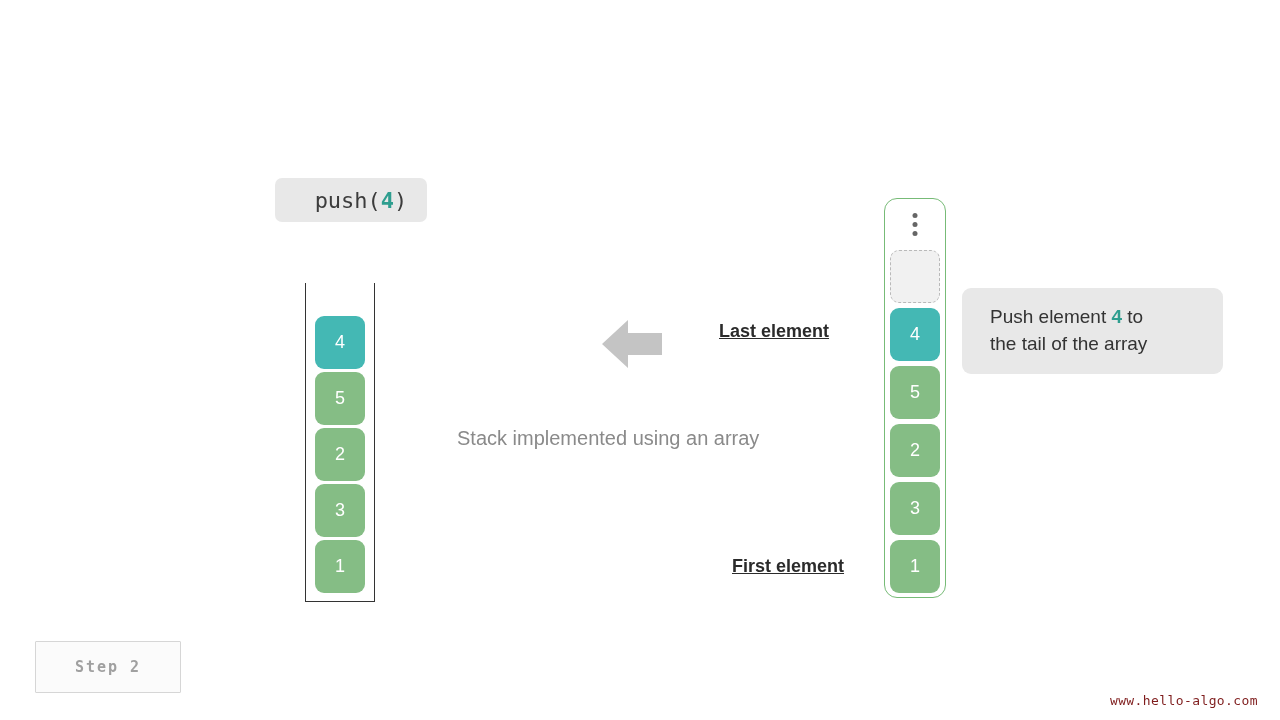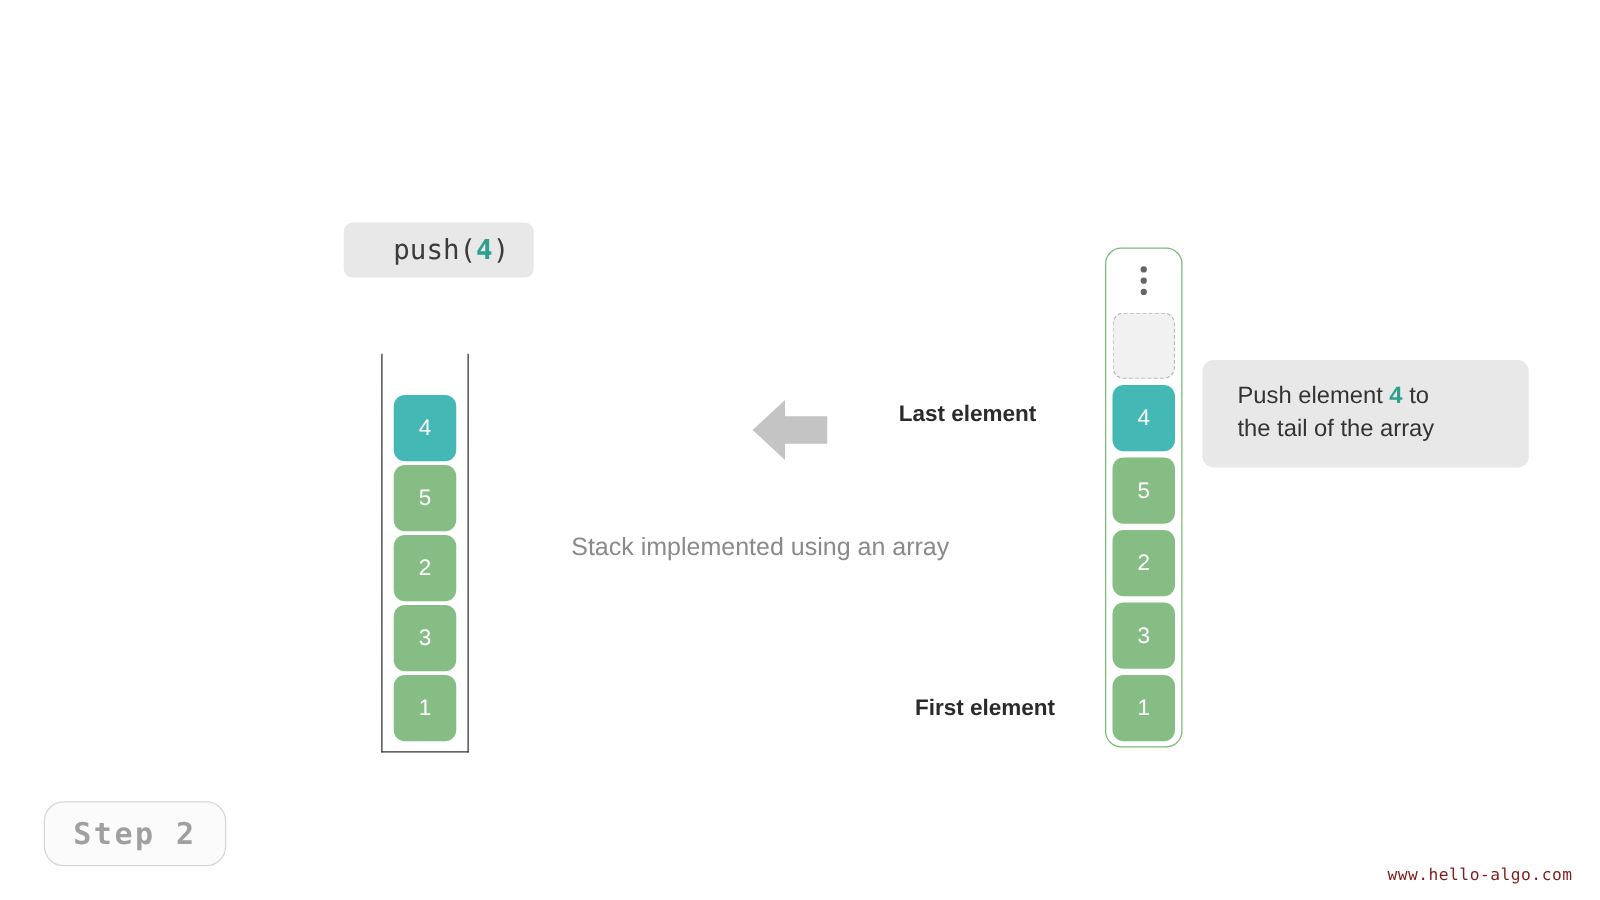--- a/index.html
+++ b/index.html
@@ -152,20 +152,21 @@
     height: 52px;
   }
 
   
   .anno-bold {
     position: absolute;
     font-size: 18px;
     font-weight: bold;
     color: #2b2b2b;
     white-space: nowrap;
+    text-decoration: underline;
   }
   .anno-last  { left: 719px; top: 321px; }
   .anno-first { left: 732px; top: 556px; }
 
   .caption {
     position: absolute;
     left: 457px;
     top: 427px;
     font-size: 20px;
     color: #8a8a8a;
@@ -174,27 +175,27 @@
 
   
   .step-badge {
     position: absolute;
     left: 35px;
     top: 641px;
     width: 146px;
     height: 52px;
     background: #fbfbfb;
     border: 1.4px solid #d6d6d6;
-    border-radius: 16px;
+    border-radius: 1px;
     box-sizing: border-box;
     display: flex;
     align-items: center;
     justify-content: center;
     font-family: "DejaVu Sans Mono", "Liberation Mono", monospace;
-    font-size: 24px;
+    font-size: 15px;
     font-weight: bold;
     letter-spacing: 2px;
     color: #a0a0a0;
     white-space: pre;
   }
 
   
   .watermark {
     position: absolute;
     right: 22px;

